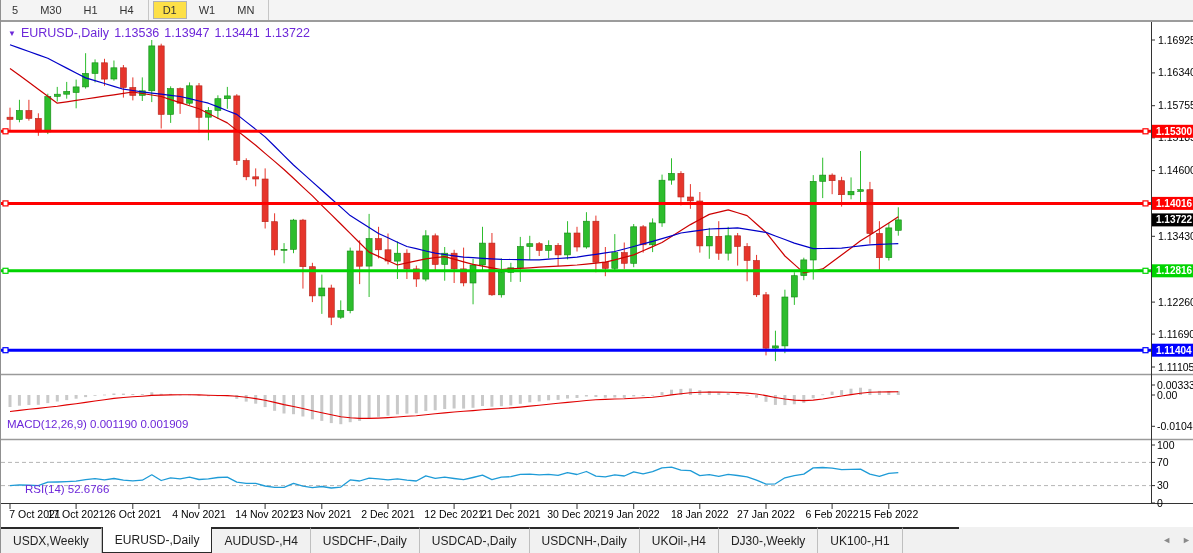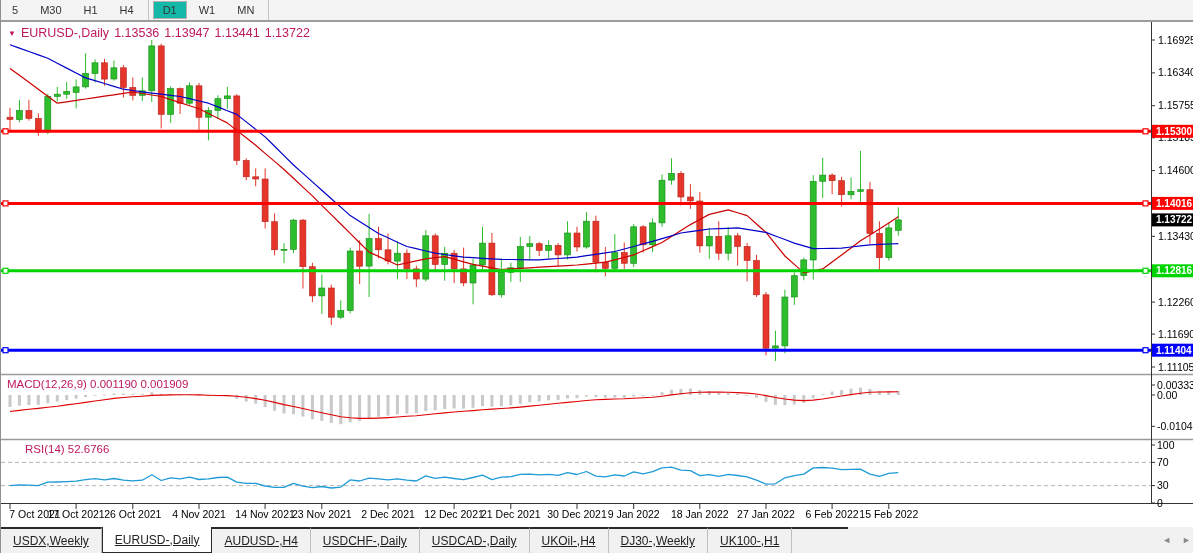--- a/index.html
+++ b/index.html
@@ -2,37 +2,37 @@
 <html><head>
 <meta charset="utf-8">
 <style>
   html,body{margin:0;padding:0;background:#fff;}
   .screen{position:relative;width:1193px;height:553px;background:#fff;overflow:hidden;
           font-family:"Liberation Sans",sans-serif;border-left:1px solid #909090;box-sizing:border-box;}
   
   .toolbar{position:absolute;left:0;top:0;width:100%;height:20px;background:#f4f4f4;
            border-bottom:2px solid #9c9c9c;display:flex;align-items:center;font-size:11px;color:#333;}
   .tf-btn{height:16px;display:flex;align-items:center;padding:0 9px;margin:0 1px;border:1px solid transparent;cursor:default;}
-  .tf-btn.active{background:#14b8a6;border:1px solid #b2b2b2;}
+  .tf-btn.active{background:#fde047;border:1px solid #b2b2b2;}
   .tb-sep{width:1px;height:20px;background:#c6c6c6;margin:0 3px;}
   
-  .chart-label{position:absolute;color:#be185d;white-space:nowrap;z-index:3;}
+  .chart-label{position:absolute;color:#6d28d9;white-space:nowrap;z-index:3;}
   .title{left:7px;top:26px;font-size:12.5px;}
   .title .tri{font-size:8px;vertical-align:1px;margin-right:5px;}
   .title span.num{margin-left:5px;}
-  .ind-label{font-size:11.5px;}
+  .ind-label{font-size:11.5px;margin-top:40px;}
   .macd-label{left:6px;top:378px;}
   .rsi-label{left:24px;top:443px;}
   
   #chart-svg{position:absolute;left:0;top:22px;}
   
   .tabbar{position:absolute;left:0;top:527px;width:1193px;height:26px;background:#f1f1f1;
           display:flex;align-items:stretch;font-size:12px;color:#222;}
   .tab{display:flex;align-items:center;padding:0 12px;border-top:2px solid #2a2a2a;
-       border-right:1px solid #bfbfbf;cursor:default;white-space:nowrap;text-decoration:underline;}
+       border-right:1px solid #bfbfbf;cursor:default;white-space:nowrap;}
   .tab.active{background:#fff;border:1px solid #2a2a2a;border-top:none;margin-right:0;z-index:2;font-weight:400;}
   .tab-fill{width:56px;border-top:2px solid #2a2a2a;}
   .tab-arrows{position:absolute;right:3px;top:0;height:26px;display:flex;align-items:center;color:#8a8a8a;font-size:9px;}
   .tab-arrows span{margin-left:11px;cursor:default;}
 </style>
 </head>
 <body>
 
 <div class="screen">
 
@@ -460,20 +460,21 @@
         <text x="887.8" y="518" font-size="10.5" fill="#000" text-anchor="middle">15 Feb 2022</text>
       </g>
     </svg>
 
   <div class="tabbar" id="tabbar">
       <div class="tab">USDX,Weekly</div>
       <div class="tab active">EURUSD-,Daily</div>
       <div class="tab">AUDUSD-,H4</div>
       <div class="tab">USDCHF-,Daily</div>
       <div class="tab">USDCAD-,Daily</div>
+      <div class="tab">USDCNH-,Daily</div>
       <div class="tab">UKOil-,H4</div>
       <div class="tab">DJ30-,Weekly</div>
       <div class="tab">UK100-,H1</div>
       <div class="tab-fill"></div>
       <div class="tab-arrows">
         <span>◄</span>
         <span>►</span>
       </div>
     </div>
 

